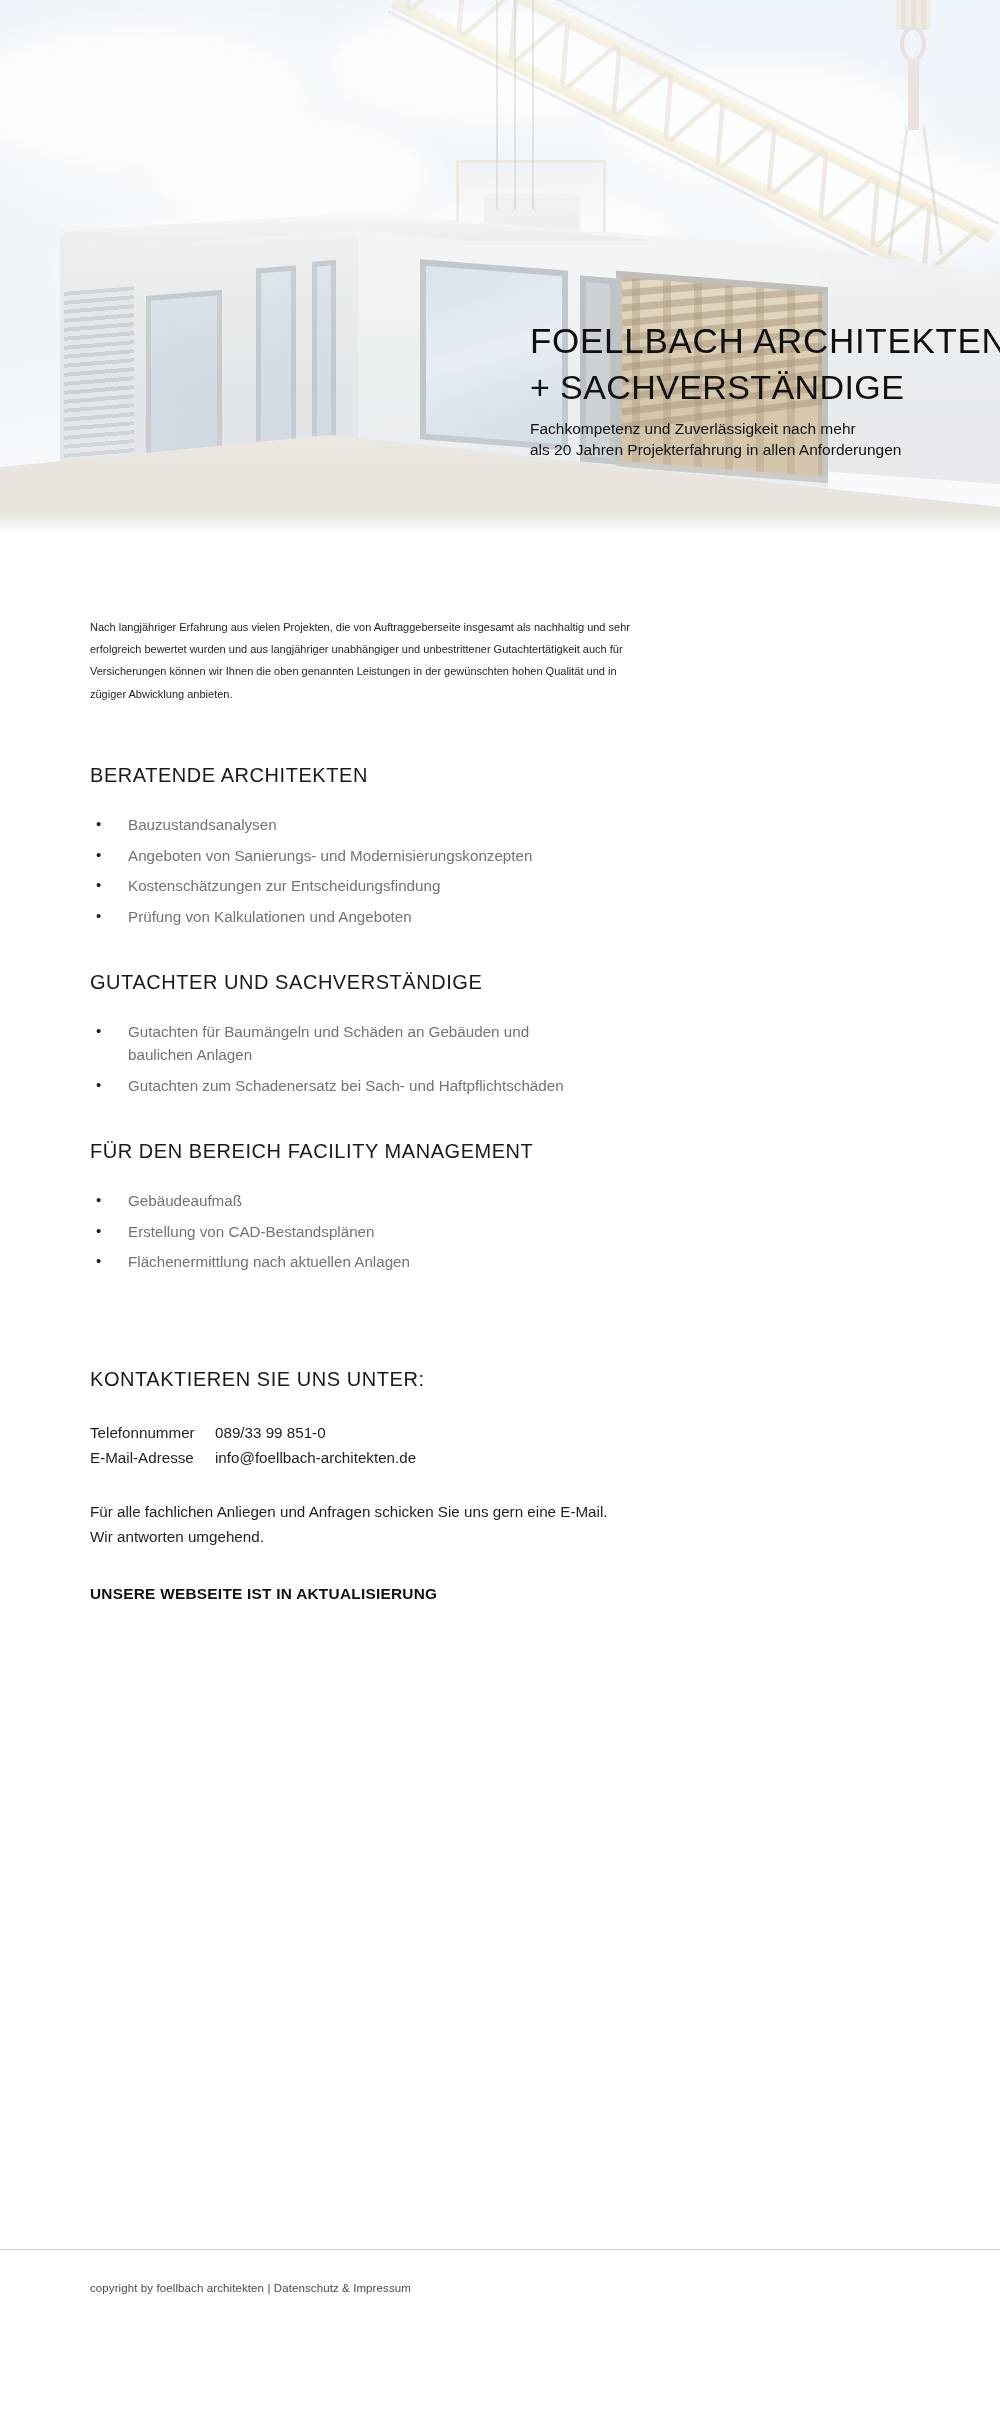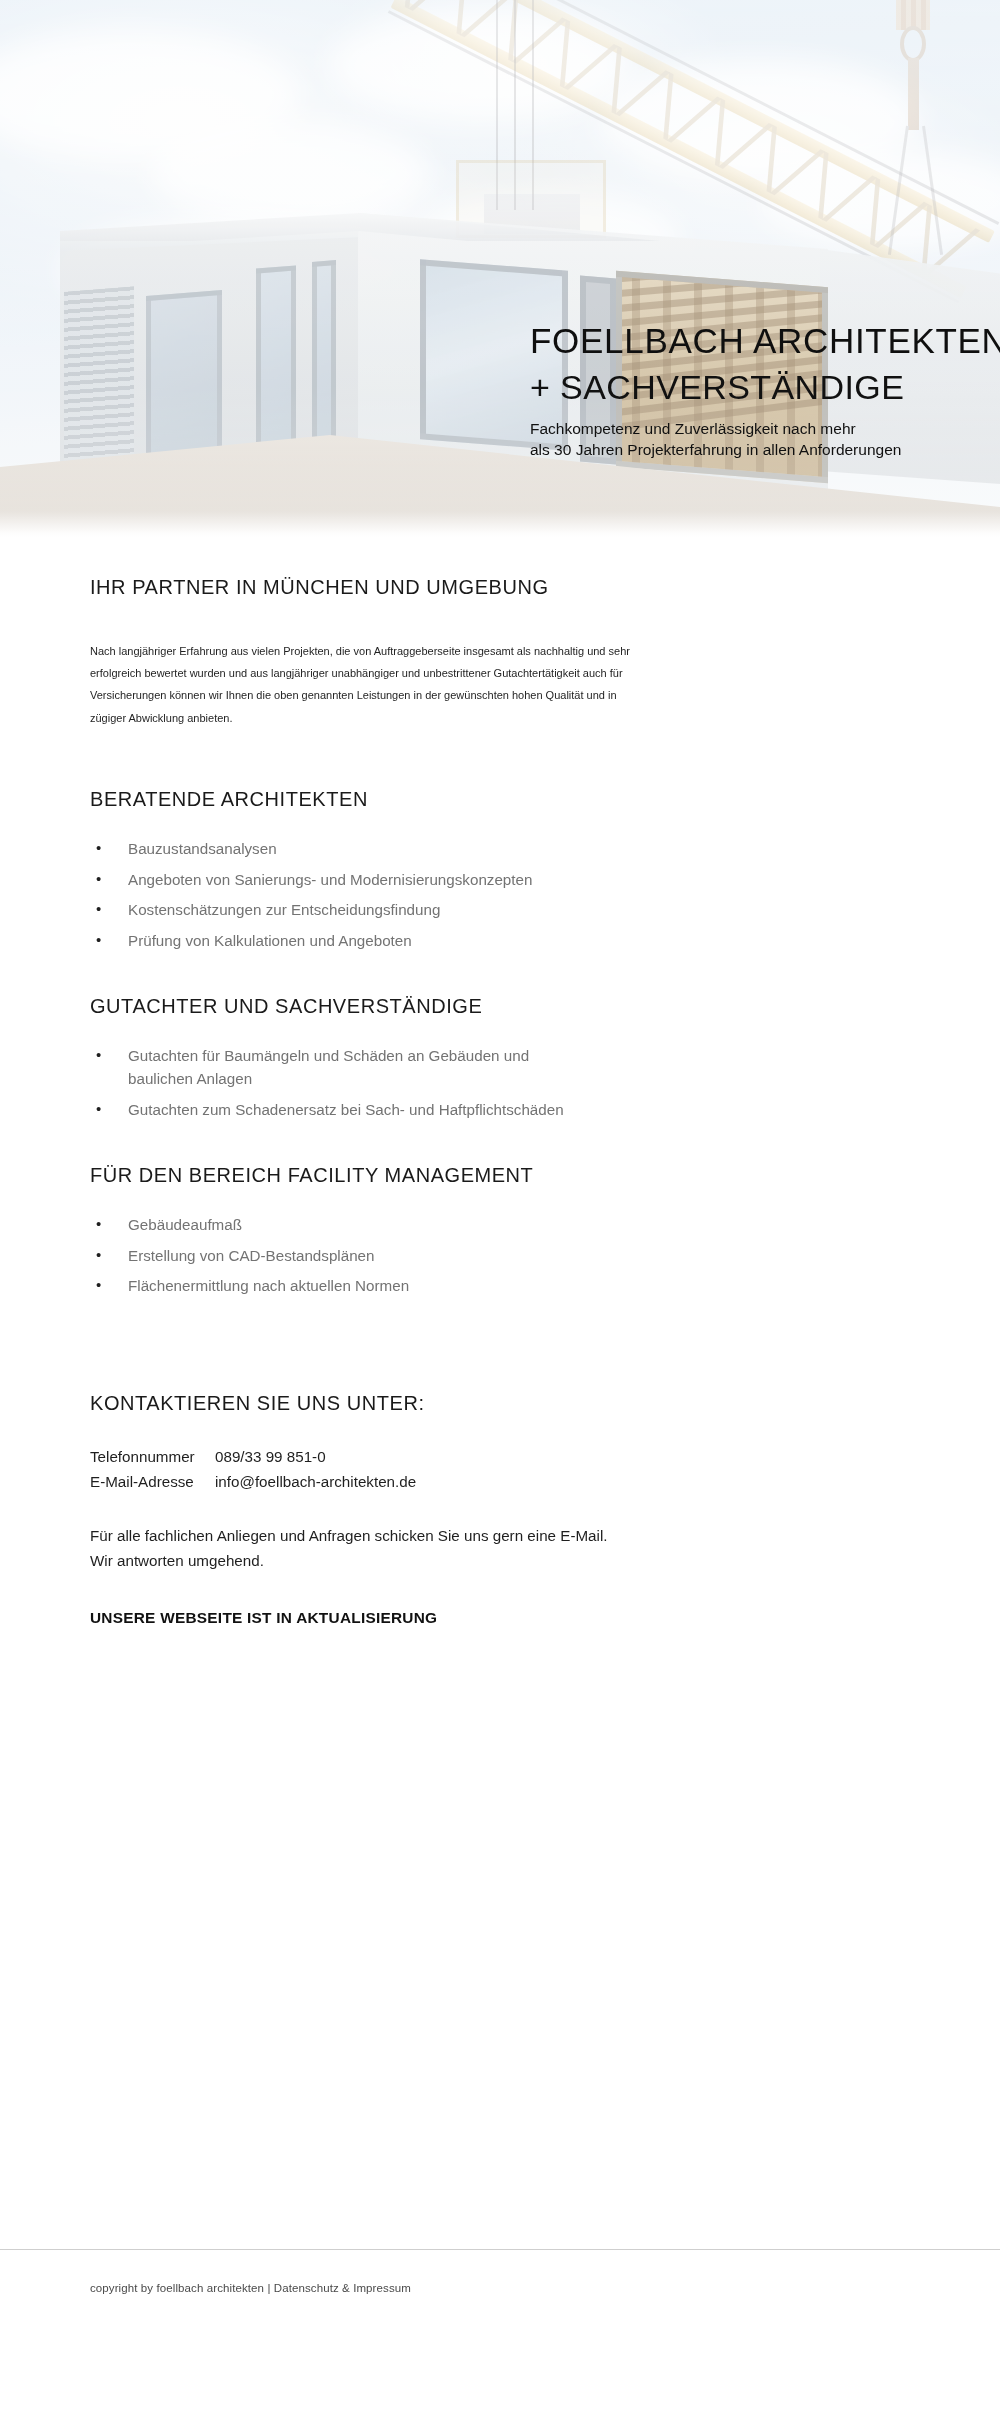--- a/index.html
+++ b/index.html
@@ -538,30 +538,29 @@
 
       <div class="hero-wash"></div>
       <div class="hero-bottomfade"></div>
     </div>
 
     <div class="hero-text">
       <div class="hero-title">FOELLBACH ARCHITEKTEN</div>
       <div class="hero-sub">+ SACHVERSTÄNDIGE</div>
       <div class="hero-tagline">
         <div>Fachkompetenz  und  Zuverlässigkeit nach mehr</div>
-        <div>als 30 Jahren Projekterfahrung in allen Anforderungen</div>
+        <div>als 20 Jahren Projekterfahrung in allen Anforderungen</div>
       </div>
     </div>
   </header>
 
   <main class="content">
 
     <div class="section-gap-top"></div>
 
-    <h2 class="sec">IHR PARTNER IN MÜNCHEN UND UMGEBUNG</h2>
 
     <p class="lead">Nach langjähriger Erfahrung aus vielen Projekten, die von Auftraggeberseite insgesamt als nachhaltig und sehr erfolgreich bewertet wurden und aus langjähriger unabhängiger und unbestrittener Gutachtertätigkeit auch für Versicherungen können wir Ihnen die oben genannten Leistungen in der gewünschten hohen Qualität und in zügiger Abwicklung anbieten.</p>
 
     <div style="height:58px"></div>
     <h2 class="sec">BERATENDE ARCHITEKTEN</h2>
     <ul class="bul">
       <li>Bauzustandsanalysen</li>
       <li>Angeboten von Sanierungs- und Modernisierungskonzepten</li>
       <li>Kostenschätzungen zur Entscheidungsfindung</li>
       <li>Prüfung von Kalkulationen und Angeboten</li>
@@ -572,21 +571,21 @@
     <ul class="bul">
       <li style="max-width:470px">Gutachten für Baumängeln und Schäden an Gebäuden und baulichen Anlagen</li>
       <li>Gutachten zum Schadenersatz bei Sach- und Haftpflichtschäden</li>
     </ul>
 
     <div style="height:34px"></div>
     <h2 class="sec">FÜR DEN BEREICH FACILITY MANAGEMENT</h2>
     <ul class="bul">
       <li>Gebäudeaufmaß</li>
       <li>Erstellung von CAD-Bestandsplänen</li>
-      <li>Flächenermittlung nach aktuellen Normen</li>
+      <li>Flächenermittlung nach aktuellen Anlagen</li>
     </ul>
 
     <div style="height:86px"></div>
     <h2 class="sec">KONTAKTIEREN SIE UNS UNTER:</h2>
 
     <div class="contact-rows">
       <div class="crow">
         <span class="clabel">Telefonnummer</span>
         <span class="cvalue">089/33 99 851-0</span>
       </div>

